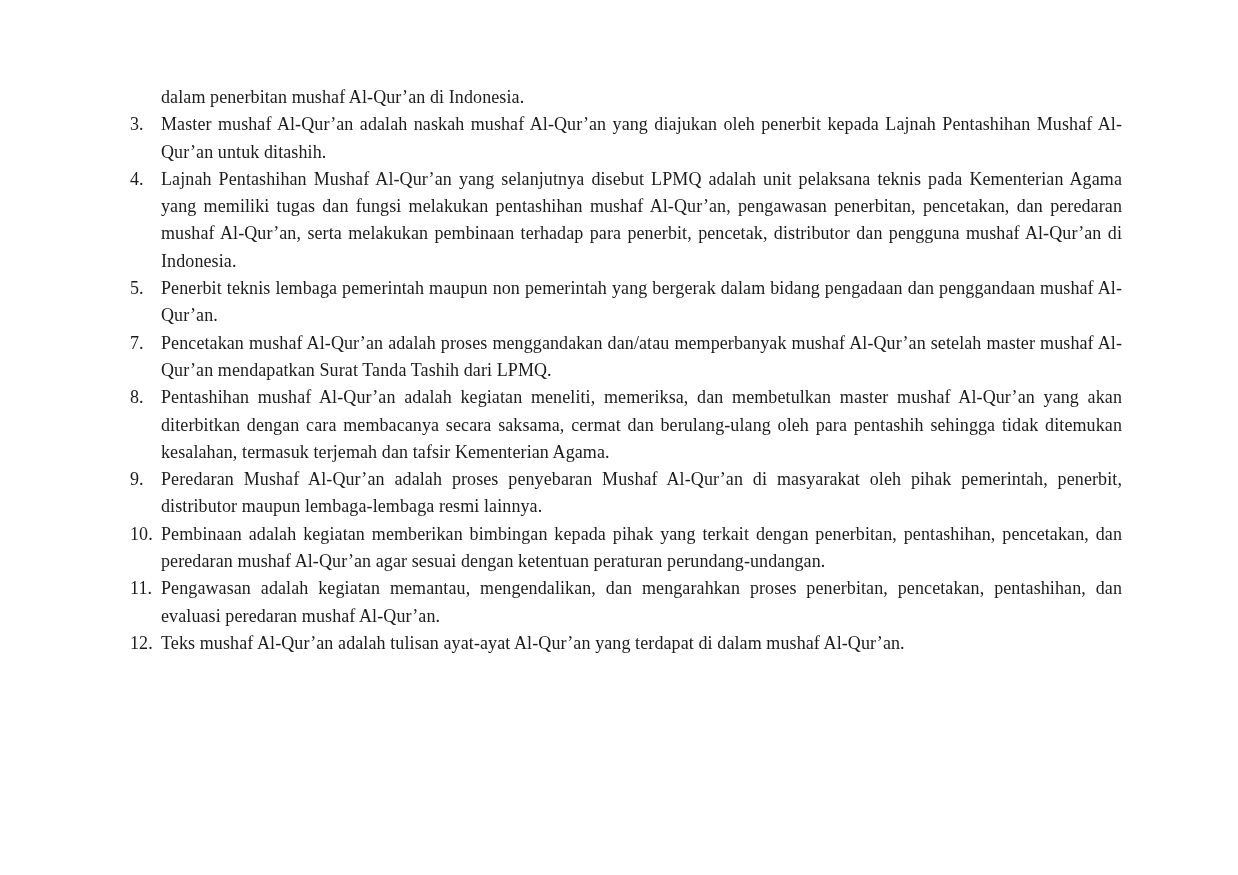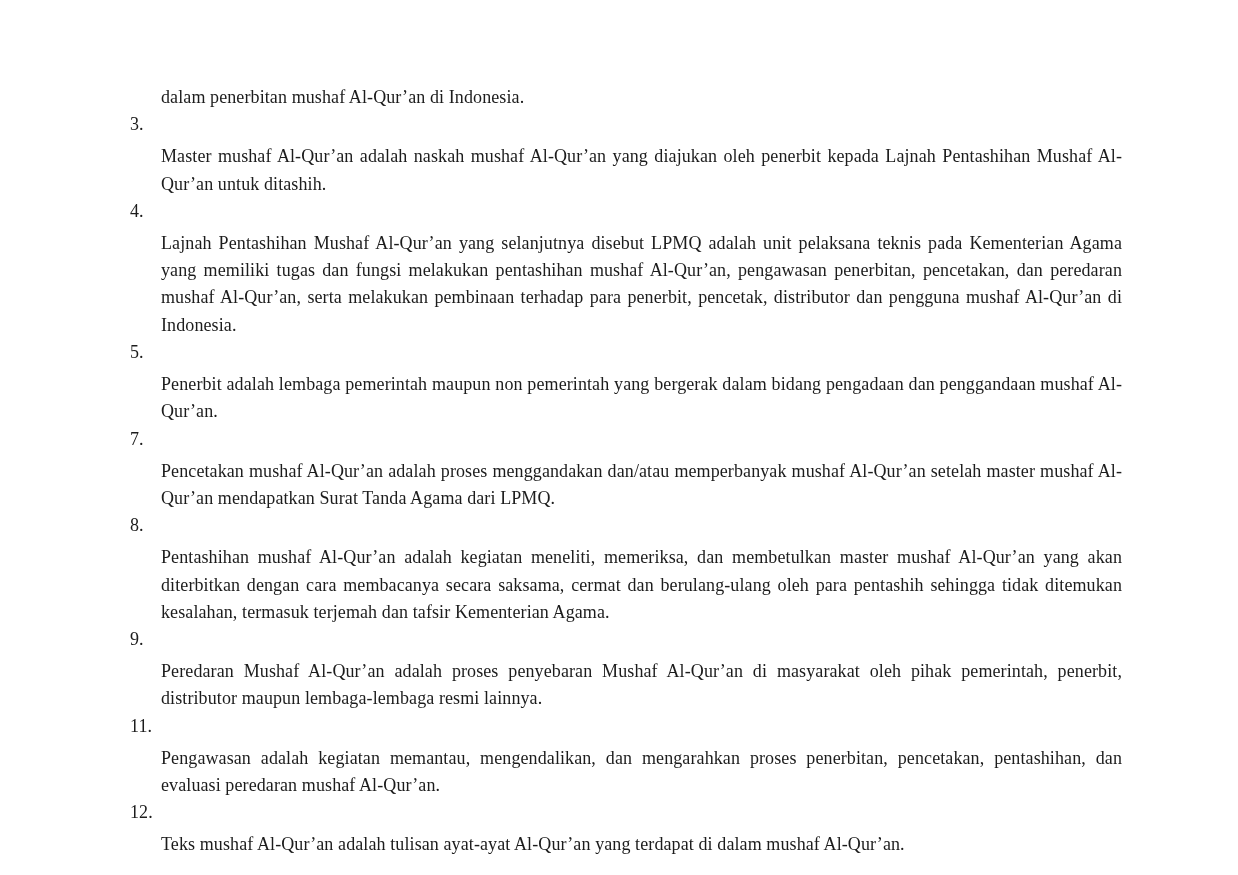--- a/index.html
+++ b/index.html
@@ -39,21 +39,20 @@
     display: flex;
     margin: 0;
   }
   .num {
     flex: 0 0 31px;
     white-space: nowrap;
   }
   .txt {
     flex: 1 1 auto;
     text-align: justify;
-    margin-top: 32px;
   }
 </style>
 </head>
 <body>
 
 <div class="page">
   <div class="content">
 
     <p class="cont-line">dalam penerbitan mushaf Al-Qur’an di Indonesia.</p>
 
@@ -62,39 +61,43 @@
       <span class="txt">Master mushaf Al-Qur’an adalah naskah mushaf Al-Qur’an yang diajukan oleh penerbit kepada Lajnah Pentashihan Mushaf Al-Qur’an untuk ditashih.</span>
     </div>
 
     <div class="item">
       <span class="num">4.</span>
       <span class="txt">Lajnah Pentashihan Mushaf Al-Qur’an yang selanjutnya disebut LPMQ adalah unit pelaksana teknis pada Kementerian Agama yang memiliki tugas dan fungsi melakukan pentashihan mushaf Al-Qur’an, pengawasan penerbitan, pencetakan, dan peredaran mushaf Al-Qur’an, serta melakukan pembinaan terhadap para penerbit, pencetak, distributor dan pengguna mushaf Al-Qur’an di Indonesia.</span>
     </div>
 
     <div class="item">
       <span class="num">5.</span>
-      <span class="txt">Penerbit adalah lembaga pemerintah maupun non pemerintah yang bergerak dalam bidang pengadaan dan penggandaan mushaf Al-Qur’an.</span>
+      <span class="txt">Penerbit teknis lembaga pemerintah maupun non pemerintah yang bergerak dalam bidang pengadaan dan penggandaan mushaf Al-Qur’an.</span>
     </div>
 
 
     <div class="item">
       <span class="num">7.</span>
-      <span class="txt">Pencetakan mushaf Al-Qur’an adalah proses menggandakan dan/atau memperbanyak mushaf Al-Qur’an setelah master mushaf Al-Qur’an mendapatkan Surat Tanda Agama dari LPMQ.</span>
+      <span class="txt">Pencetakan mushaf Al-Qur’an adalah proses menggandakan dan/atau memperbanyak mushaf Al-Qur’an setelah master mushaf Al-Qur’an mendapatkan Surat Tanda Tashih dari LPMQ.</span>
     </div>
 
     <div class="item">
       <span class="num">8.</span>
       <span class="txt">Pentashihan mushaf Al-Qur’an adalah kegiatan meneliti, memeriksa, dan membetulkan master mushaf Al-Qur’an yang akan diterbitkan dengan cara membacanya secara saksama, cermat dan berulang-ulang oleh para pentashih sehingga tidak ditemukan kesalahan, termasuk terjemah dan tafsir Kementerian Agama.</span>
     </div>
 
     <div class="item">
       <span class="num">9.</span>
       <span class="txt">Peredaran Mushaf Al-Qur’an adalah proses penyebaran Mushaf  Al-Qur’an di masyarakat oleh pihak pemerintah, penerbit, distributor maupun lembaga-lembaga resmi lainnya.</span>
     </div>
 
+    <div class="item">
+      <span class="num">10.</span>
+      <span class="txt">Pembinaan adalah kegiatan memberikan bimbingan kepada pihak yang terkait dengan penerbitan, pentashihan, pencetakan, dan peredaran mushaf Al-Qur’an agar sesuai dengan ketentuan peraturan perundang-undangan.</span>
+    </div>
 
     <div class="item">
       <span class="num">11.</span>
       <span class="txt">Pengawasan adalah kegiatan memantau, mengendalikan, dan mengarahkan proses penerbitan, pencetakan, pentashihan, dan evaluasi peredaran mushaf Al-Qur’an.</span>
     </div>
 
     <div class="item">
       <span class="num">12.</span>
       <span class="txt">Teks mushaf Al-Qur’an adalah tulisan ayat-ayat Al-Qur’an yang terdapat di dalam mushaf Al-Qur’an.</span>
     </div>

